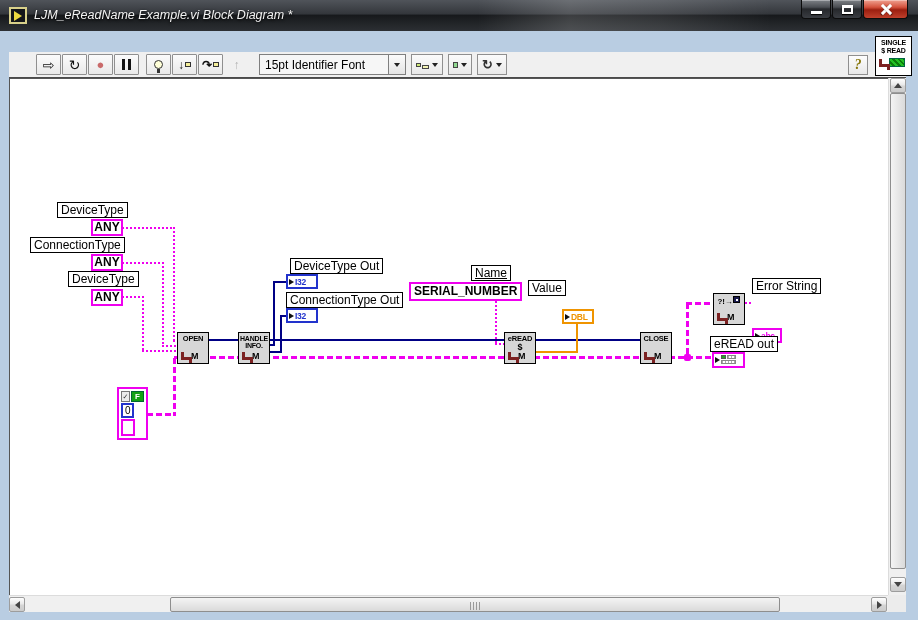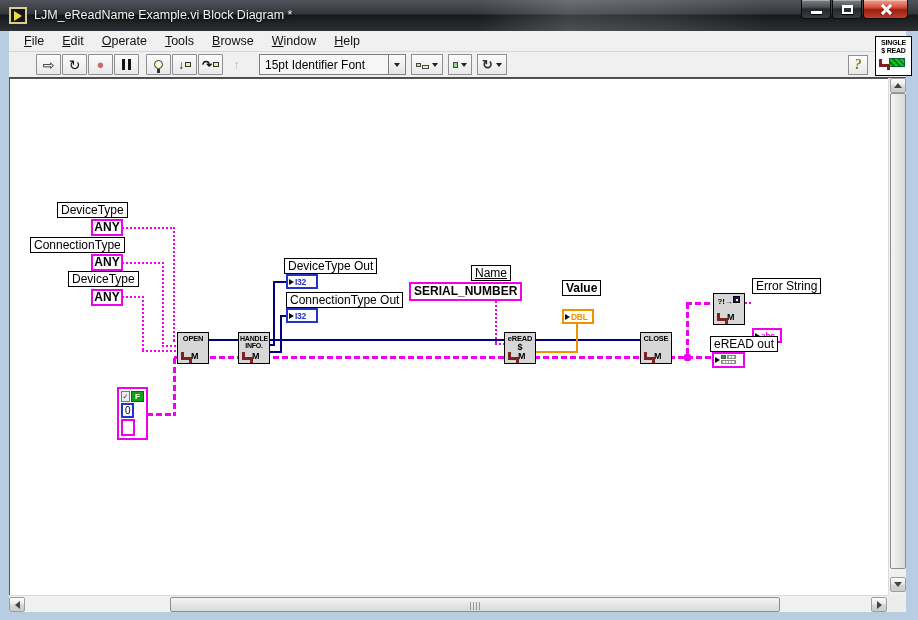--- a/index.html
+++ b/index.html
@@ -10,21 +10,21 @@
   
   .titlebar { position:absolute; left:0; top:0; width:918px; height:31px;
     background:linear-gradient(180deg,#50545a 0%,#34373c 44%,#17191c 50%,#232629 78%,#2c2f33 100%); }
   .titlebar::after { content:""; position:absolute; inset:0;
     background:linear-gradient(90deg,rgba(255,255,255,0) 52%,rgba(255,255,255,.16) 62%,rgba(255,255,255,.10) 72%,rgba(255,255,255,0) 84%); pointer-events:none; }
   .title-icon { position:absolute; left:9px; top:7px; width:18px; height:17px; background:#14161a;
     border:2px solid #d8d08a; }
   .title-icon::after { content:""; position:absolute; left:3px; top:2px; width:0; height:0;
     border-top:5px solid transparent; border-bottom:5px solid transparent; border-left:8px solid #ecd93f; }
   .title-text { position:absolute; left:34px; top:8px; color:#f2f2f2; font-size:12.5px;
-    text-shadow:0 1px 3px #000; white-space:nowrap; z-index:2; }
+    text-shadow:0 1px 3px #000; white-space:nowrap; z-index:2;font-style:italic; }
   .winbtn { position:absolute; top:0; height:19px; border:1px solid #0c0c0c; border-top:none;
     border-radius:0 0 4px 4px; z-index:3;
     background:linear-gradient(180deg,#7e8287 0%,#4a4d52 40%,#26282c 50%,#3a3d42 100%);
     box-shadow:inset 0 1px 0 rgba(255,255,255,.35); }
   .winbtn.minb { left:801px; width:30px; }
   .winbtn.maxb { left:832px; width:30px; }
   .winbtn.closeb { left:863px; width:45px;
     background:linear-gradient(180deg,#f0a191 0%,#d4523d 40%,#9c1f10 55%,#c0402c 100%); }
   .glyph-min { position:absolute; left:9px; top:11px; width:11px; height:3px; background:#fff; box-shadow:0 1px 1px #000; }
   .glyph-max { position:absolute; left:9px; top:5px; width:11px; height:9px; border:2px solid #fff; border-top-width:3px; box-shadow:0 1px 1px #000; }
@@ -163,29 +163,20 @@
   <div class="winbtn minb">
       <span class="glyph-min"></span>
     </div>
   <div class="winbtn maxb">
       <span class="glyph-max"></span>
     </div>
   <div class="winbtn closeb">
       <span class="glyph-close"></span>
     </div>
 
-  <div class="menubar">
-    <div class="menu-item">File</div>
-    <div class="menu-item">Edit</div>
-    <div class="menu-item">Operate</div>
-    <div class="menu-item">Tools</div>
-    <div class="menu-item">Browse</div>
-    <div class="menu-item">Window</div>
-    <div class="menu-item">Help</div>
-  </div>
 
   <div class="toolbar">
     <div class="tbtn">
         <span>⇨</span>
       </div>
     <div class="tbtn">
         <span>↻</span>
       </div>
     <div class="tbtn">
         <span class="abort-dot">●</span>
@@ -272,35 +263,35 @@
   <div class="wire wo" style="left:536px;top:351px;width:42px;height:2px;"></div>
   <div class="wire wo" style="left:576px;top:310px;width:2px;height:43px;"></div>
 
   <div class="lv-label" style="left:57px;top:202px;">DeviceType</div>
   <div class="str-box" style="left:91px;top:219px;width:32px;height:17px;">ANY</div>
   <div class="lv-label" style="left:30px;top:237px;">ConnectionType</div>
   <div class="str-box" style="left:91px;top:254px;width:32px;height:17px;">ANY</div>
   <div class="lv-label" style="left:68px;top:271px;">DeviceType</div>
   <div class="str-box" style="left:91px;top:289px;width:32px;height:17px;">ANY</div>
 
-  <div class="lv-label" style="left:284px;top:258px;">DeviceType Out</div>
+  <div class="lv-label" style="left:290px;top:258px;">DeviceType Out</div>
   <div class="typebox" style="left:286px;top:274px;">
     <span class="tri"></span>
     <span class="tname">I32</span>
   </div>
   <div class="lv-label" style="left:286px;top:292px;">ConnectionType Out</div>
   <div class="typebox" style="left:286px;top:308px;">
     <span class="tri"></span>
     <span class="tname">I32</span>
   </div>
 
   <div class="lv-label" style="left:471px;top:265px;text-decoration:underline;">Name</div>
   <div class="str-box" style="left:409px;top:282px;padding:1px 3px;">SERIAL_NUMBER</div>
 
-  <div class="lv-label" style="left:562px;top:280px;font-weight:bold;">Value</div>
+  <div class="lv-label" style="left:528px;top:280px;">Value</div>
   <div class="typebox orange" style="left:562px;top:309px;">
     <span class="tri"></span>
     <span class="tname">DBL</span>
   </div>
 
   <div class="lv-label" style="left:752px;top:278px;">Error String</div>
   <div class="typebox pink" style="left:752px;top:296px;width:30px;margin-top:32px;">
     <span class="tri"></span>
     <span class="tname">abc</span>
   </div>

